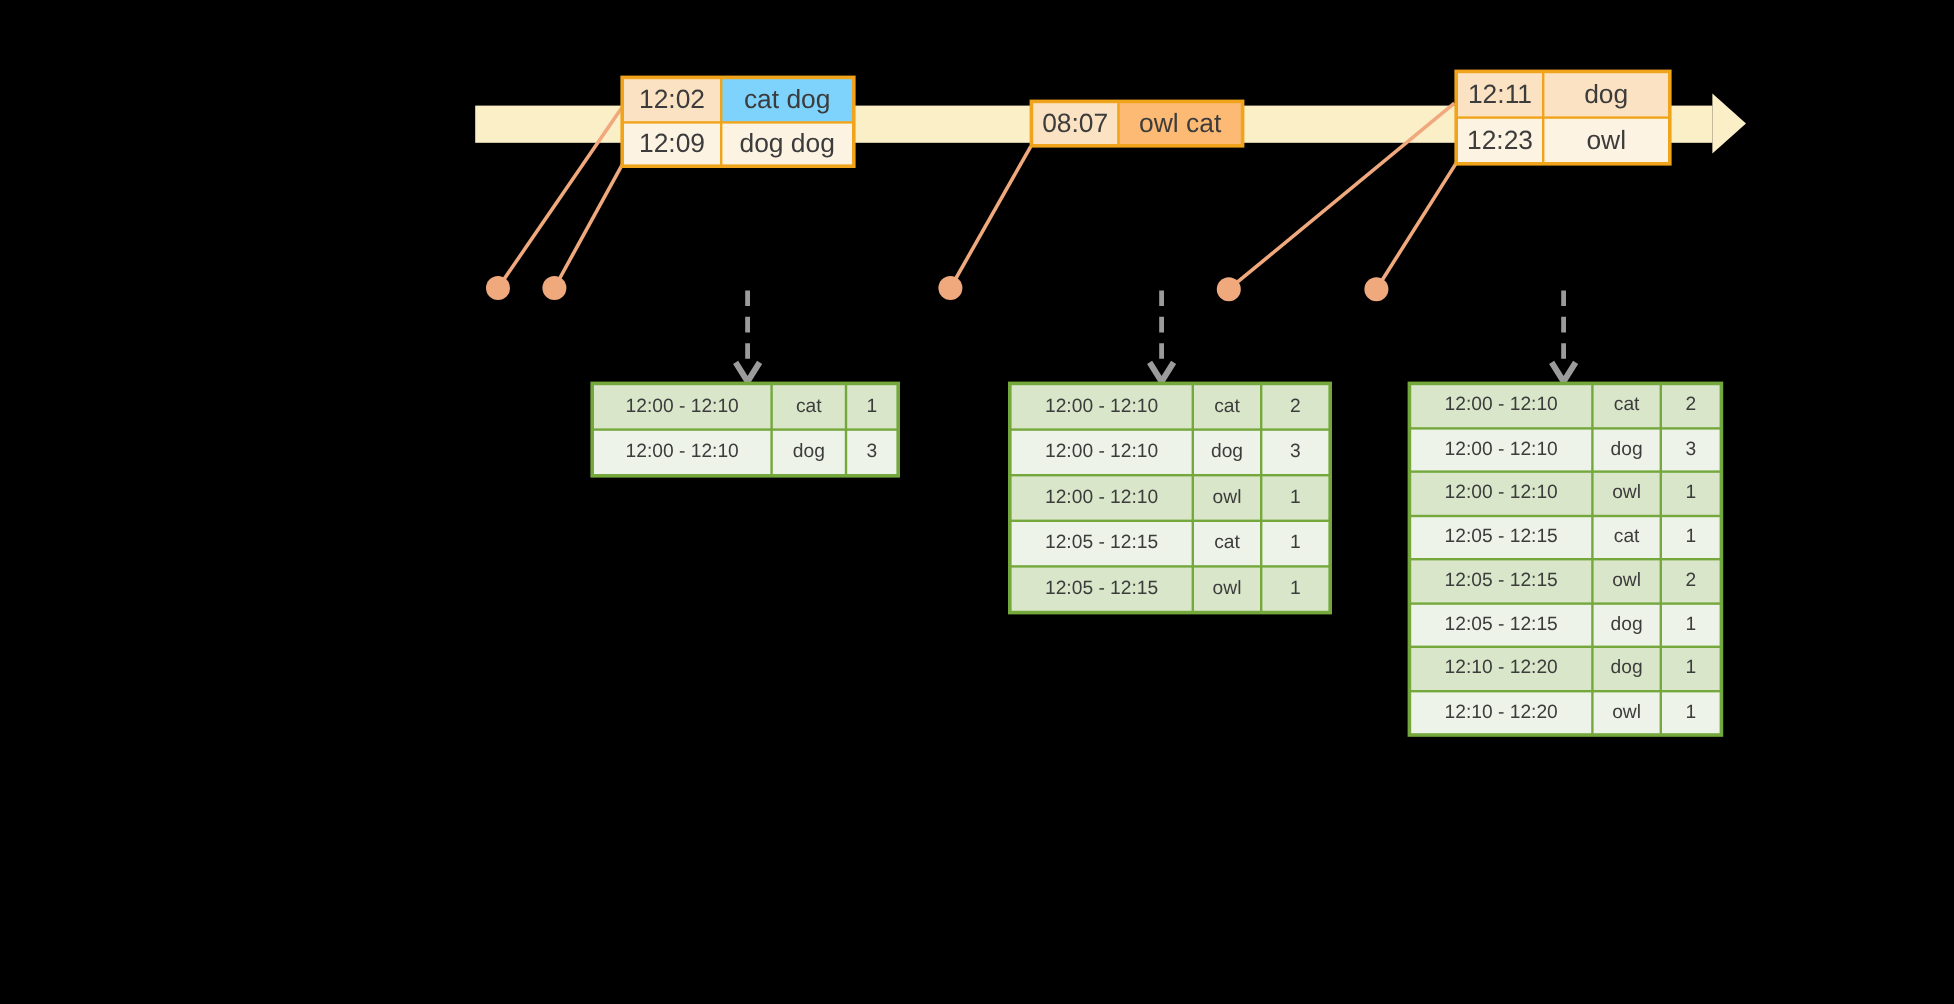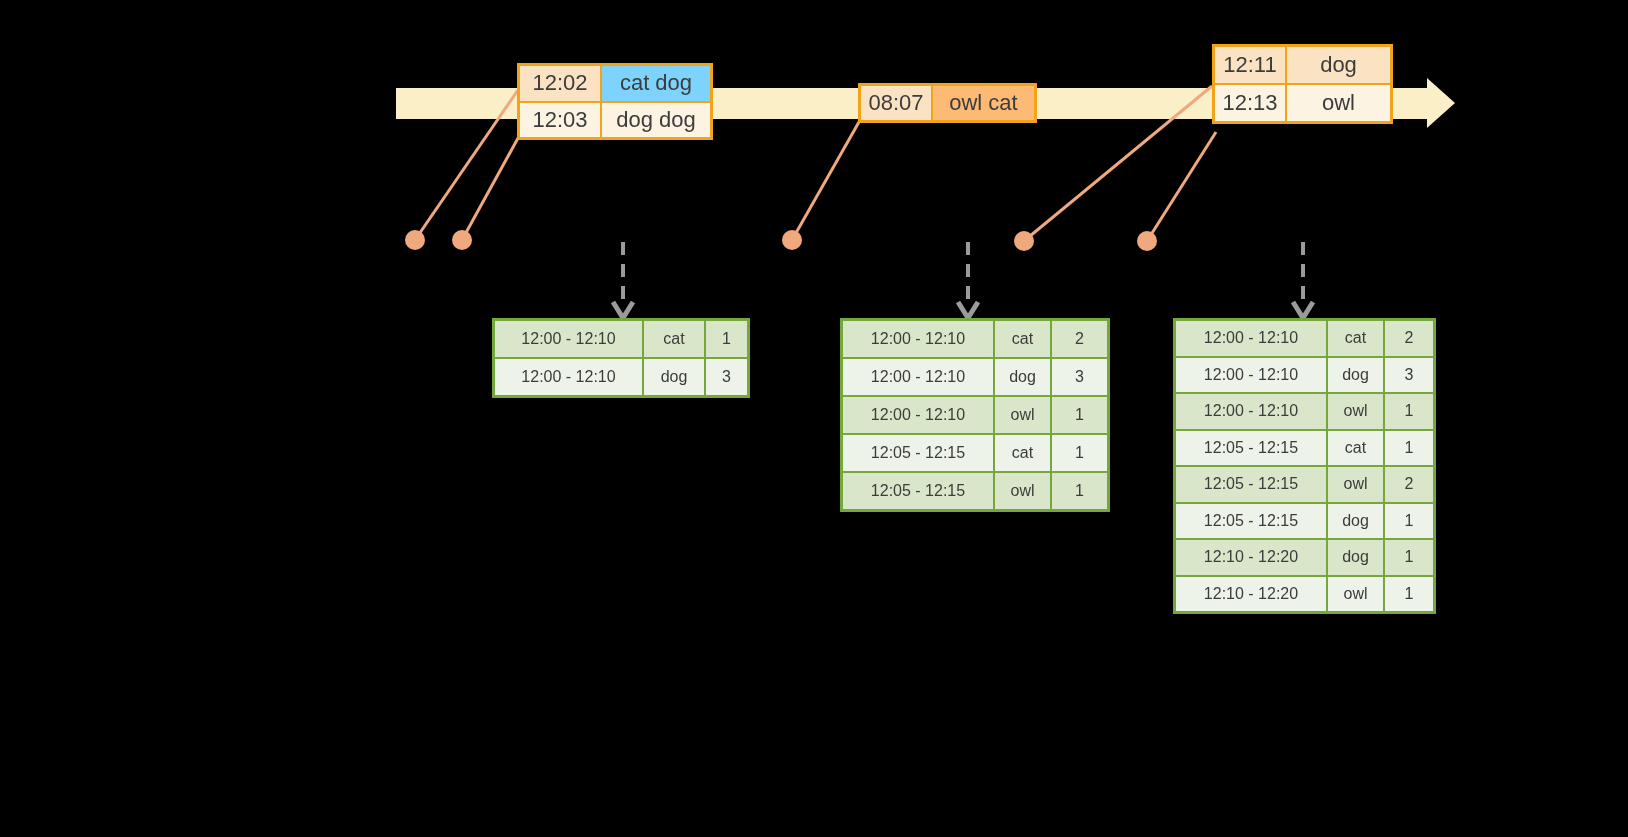--- a/index.html
+++ b/index.html
@@ -37,31 +37,31 @@
       <line x1="623" y1="242" x2="623" y2="302" stroke="#9B9B9B" stroke-width="4" stroke-dasharray="13 9"></line>
       <polyline points="613,302 623,318 633,302" stroke="#9B9B9B" stroke-width="5" fill="none"></polyline>
       <line x1="968" y1="242" x2="968" y2="302" stroke="#9B9B9B" stroke-width="4" stroke-dasharray="13 9"></line>
       <polyline points="958,302 968,318 978,302" stroke="#9B9B9B" stroke-width="5" fill="none"></polyline>
       <line x1="1303" y1="242" x2="1303" y2="302" stroke="#9B9B9B" stroke-width="4" stroke-dasharray="13 9"></line>
       <polyline points="1293,302 1303,318 1313,302" stroke="#9B9B9B" stroke-width="5" fill="none"></polyline>
     </svg>
 <div class="tbl event" style="left: 517px; top: 63px; background: rgb(240, 164, 28); grid-template-columns: 80px 108px; grid-auto-rows: 34.5px; text-align: center;">
       <div class="cell" style="background: rgb(250, 226, 194);">12:02</div>
       <div class="cell" style="background: #7dd3fc;">cat dog</div>
-      <div class="cell" style="background: rgb(253, 243, 227);">12:03</div>
+      <div class="cell" style="background: rgb(253, 243, 227);">12:09</div>
       <div class="cell" style="background: rgb(253, 243, 227);">dog dog</div>
     </div>
     <div class="tbl event" style="left: 858px; top: 83px; background: rgb(240, 164, 28); grid-template-columns: 70px 101px; grid-auto-rows: 34px;">
       <div class="cell" style="background: rgb(250, 226, 194);">08:07</div>
       <div class="cell" style="background: #fdba74;">owl cat</div>
     </div>
-    <div class="tbl event" style="left: 1212px; top: 44px; background: rgb(240, 164, 28); grid-template-columns: 70px 103px; grid-auto-rows: 36px;">
+    <div class="tbl event" style="left: 1212px; top: 58px; background: rgb(240, 164, 28); grid-template-columns: 70px 103px; grid-auto-rows: 36px;">
       <div class="cell" style="background: rgb(250, 226, 194);">12:11</div>
       <div class="cell" style="background: rgb(250, 226, 194);">dog</div>
-      <div class="cell" style="background: rgb(253, 243, 227);">12:13</div>
+      <div class="cell" style="background: rgb(253, 243, 227);">12:23</div>
       <div class="cell" style="background: rgb(253, 243, 227);">owl</div>
     </div>
     <div class="tbl result" style="left: 492px; top: 318px; background: rgb(116, 168, 60); grid-template-columns: 147px 60px 41px; grid-auto-rows: 36px;">
       <div class="cell" style="background: rgb(217, 230, 201);">12:00 - 12:10</div>
       <div class="cell" style="background: rgb(217, 230, 201);">cat</div>
       <div class="cell" style="background: rgb(217, 230, 201);">1</div>
       <div class="cell" style="background: rgb(238, 243, 233);">12:00 - 12:10</div>
       <div class="cell" style="background: rgb(238, 243, 233);">dog</div>
       <div class="cell" style="background: rgb(238, 243, 233);">3</div>
     </div>

